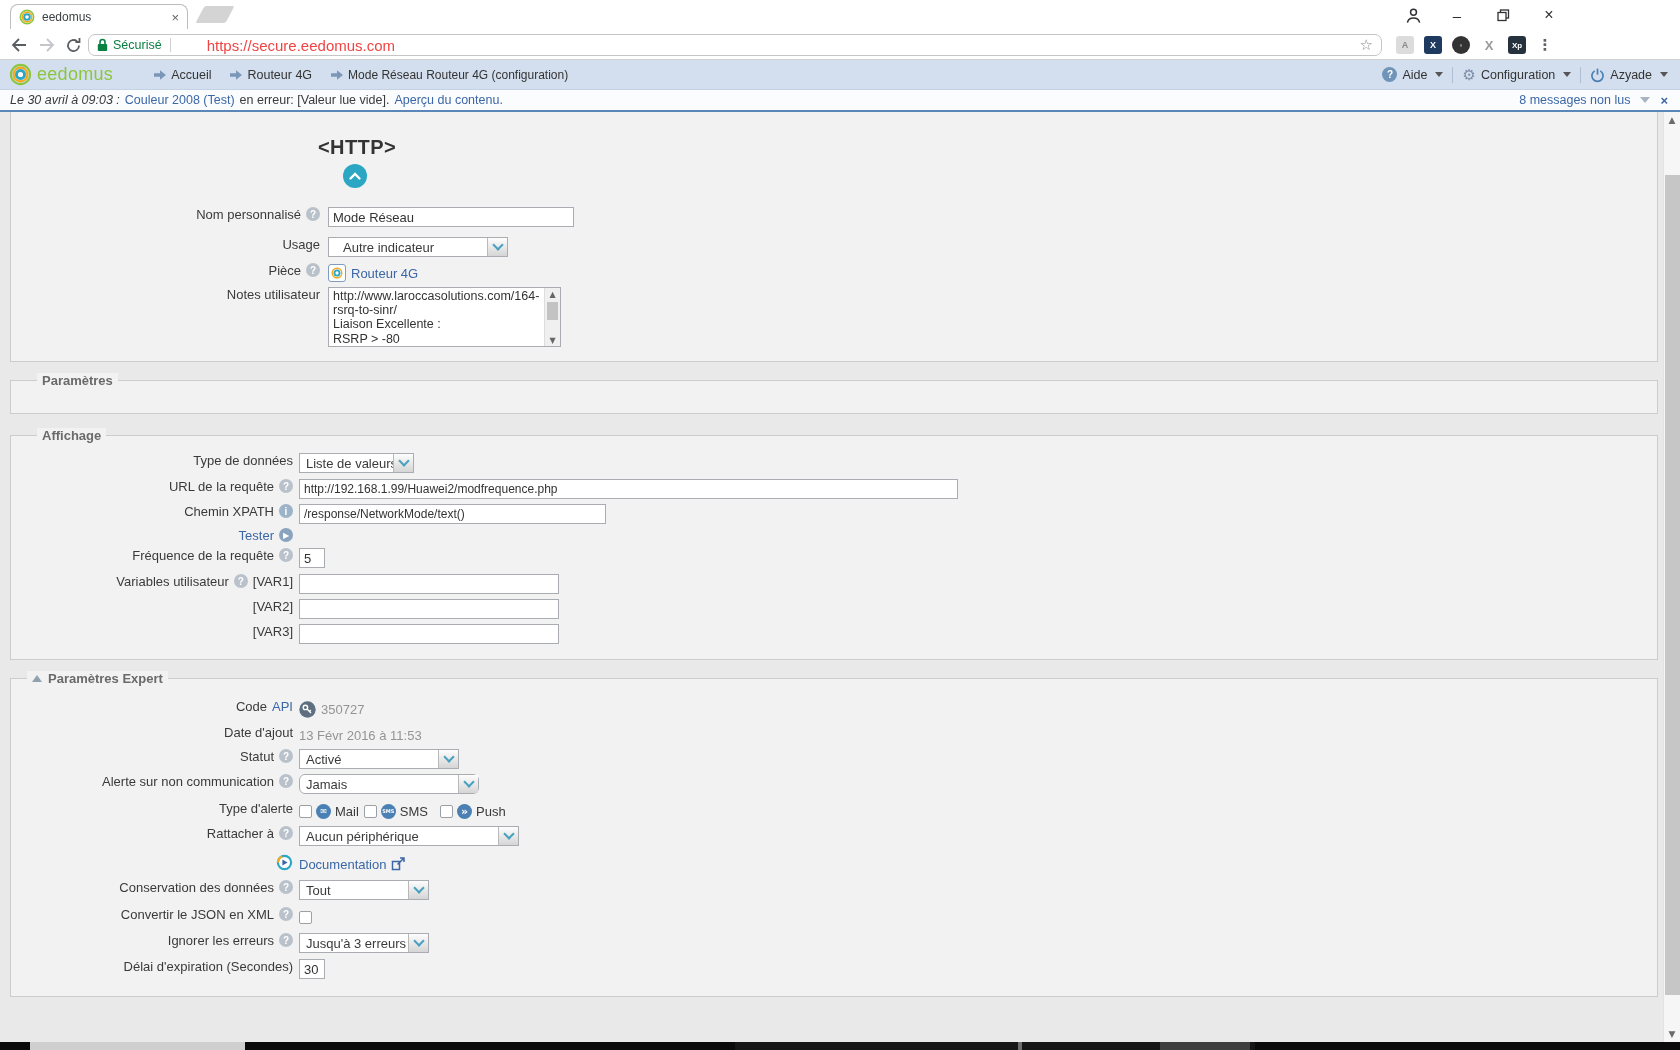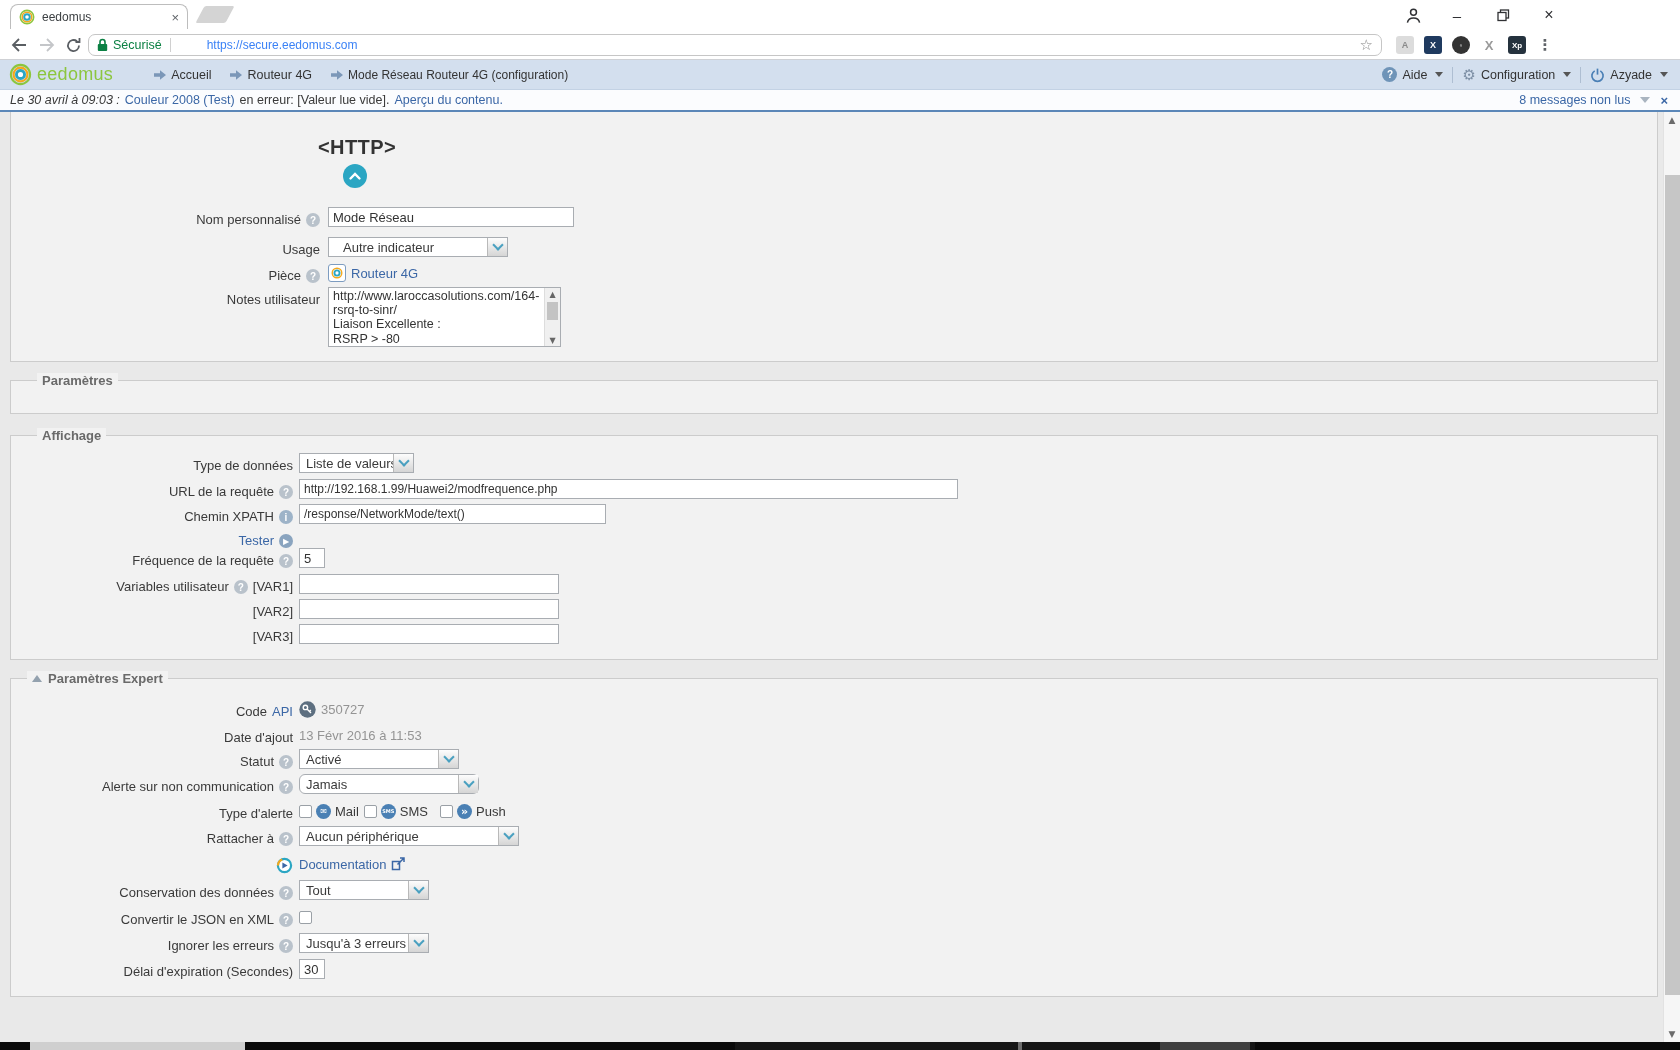--- a/index.html
+++ b/index.html
@@ -15,21 +15,21 @@
   .newtab{position:absolute;left:200px;top:6px;width:30px;height:17px;background:#d4d4d4;
     transform:skewX(-28deg);border-radius:2px;}
   .wctrl{position:absolute;top:4px;height:22px;display:flex;align-items:center;justify-content:center;width:30px;color:#303134;}
   .toolbar{position:absolute;top:29px;left:0;width:1680px;height:31px;background:#fff;
     border-bottom:1px solid #cfd1d5;box-sizing:border-box;}
   .navic{position:absolute;top:5px;width:22px;height:22px;display:flex;align-items:center;justify-content:center;}
   .omni{position:absolute;left:88px;top:5px;width:1294px;height:22px;background:#fff;
     border:1px solid #c6c6c6;border-radius:7px;display:flex;align-items:center;box-sizing:border-box;padding:0 8px;}
   .secure{color:#0b8043;font-size:12.5px;margin:0 8px 0 5px;}
   .omnisep{width:1px;height:14px;background:#d0d0d0;margin-right:8px;}
-  .url{font-size:12px;color:#3b82f6;flex:1;padding-left:28px;}
+  .url{font-size:15px;color:#ef4444;flex:1;padding-left:28px;}
   .star{color:#8a8a8a;font-size:15px;font-family:"DejaVu Sans",sans-serif;}
   .ext{position:absolute;top:7px;width:18px;height:18px;border-radius:3px;
     display:flex;align-items:center;justify-content:center;font-size:9px;font-weight:bold;}
   
   .ehead{position:absolute;top:60px;left:0;width:1680px;height:30px;background:#d3dfee;
     display:flex;align-items:center;box-sizing:border-box;border-bottom:1px solid #c3d2e4;}
   .brand{color:#8cc63e;font-size:18px;margin-left:5px;letter-spacing:.3px;}
   .crumb{font-size:12.5px;color:#333;margin:0 4px;}
   .barrow{margin-left:14px;display:flex;align-items:center;}
   .hmenu{display:flex;align-items:center;font-size:12.5px;color:#333;gap:5px;}
@@ -40,21 +40,21 @@
   
   .notif{position:absolute;top:90px;left:0;width:1680px;height:22px;background:#fbfcfe;
     border-bottom:2px solid #5b87b8;box-sizing:border-box;font-size:12.5px;display:flex;align-items:center;}
   .link{color:#3b67a6;cursor:pointer;text-decoration:none;}
   .tri-down{width:0;height:0;border-left:5px solid transparent;border-right:5px solid transparent;border-top:6px solid #a9b4c0;}
   
   .fbox{position:absolute;left:10px;width:1648px;background:#f2f2f2;border:1px solid #cccccc;box-sizing:border-box;}
   .leg{position:absolute;top:-8px;left:26px;background:#f2f2f2;padding:0 5px;font-weight:bold;font-size:13px;color:#6a6a6a;display:flex;align-items:center;gap:6px;}
   .tri-up{width:0;height:0;border-left:5px solid transparent;border-right:5px solid transparent;border-bottom:7px solid #93a1ae;}
   .row{position:absolute;height:20px;}
-  .lbl{position:absolute;left:0;top:0;height:20px;display:flex;justify-content:flex-end;align-items:flex-end;gap:5px;
+  .lbl{position:absolute;left:0;top:0;height:20px;display:flex;justify-content:flex-end;align-items:flex-start;gap:5px;
     font-size:13px;color:#3a3a3a;white-space:nowrap;width:282px;}
   .ctrl{position:absolute;left:288px;top:0;height:20px;display:flex;align-items:center;gap:5px;}
   .b1 .lbl{width:309px;}
   .b1 .ctrl{left:317px;}
   .qic{flex:none;width:14px;height:14px;border-radius:50%;background:#b9c2cb;color:#fff;font-size:10px;font-weight:bold;
     display:inline-flex;align-items:center;justify-content:center;}
   .iic{background:#9db3c8;}
   .pic{background:#8aa4bf;font-family:"DejaVu Sans",sans-serif;font-size:8px;}
   .inp{height:20px;box-sizing:border-box;border:1px solid #a9adb2;background:#fff;font-size:13px;
     padding:1px 4px;color:#333;font-family:"Liberation Sans",sans-serif;}

